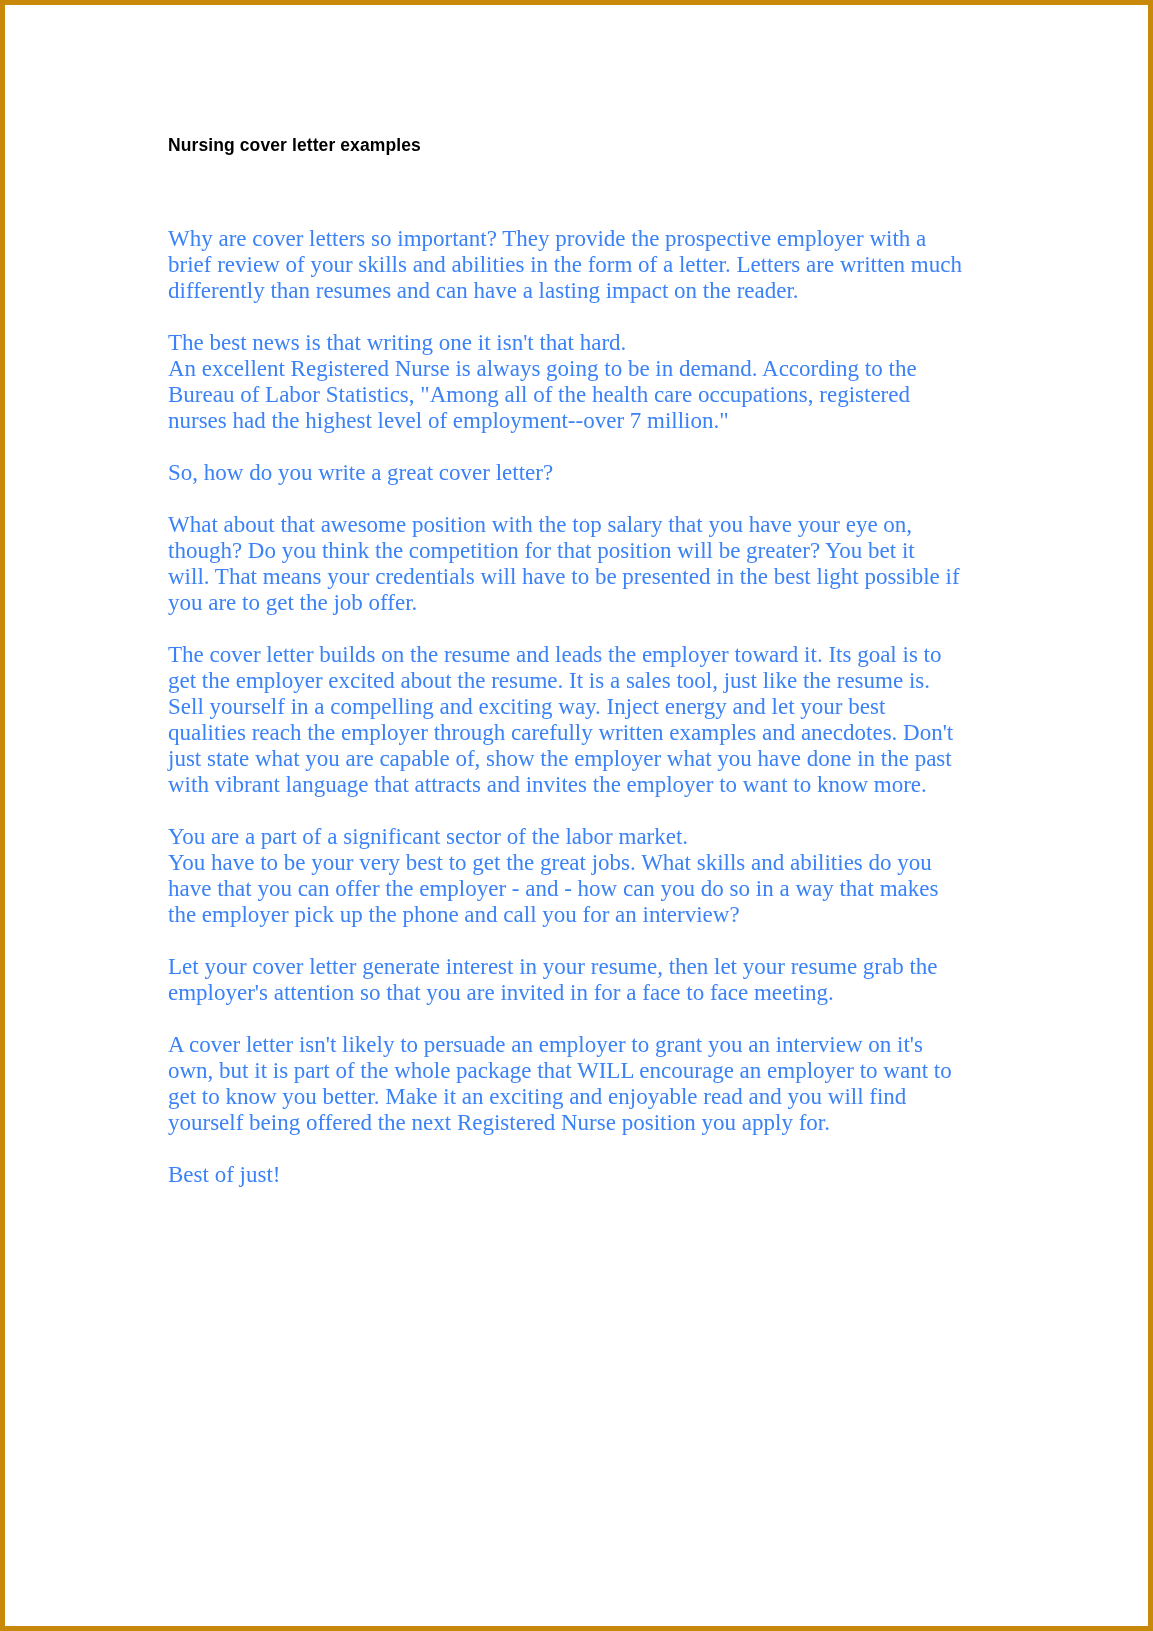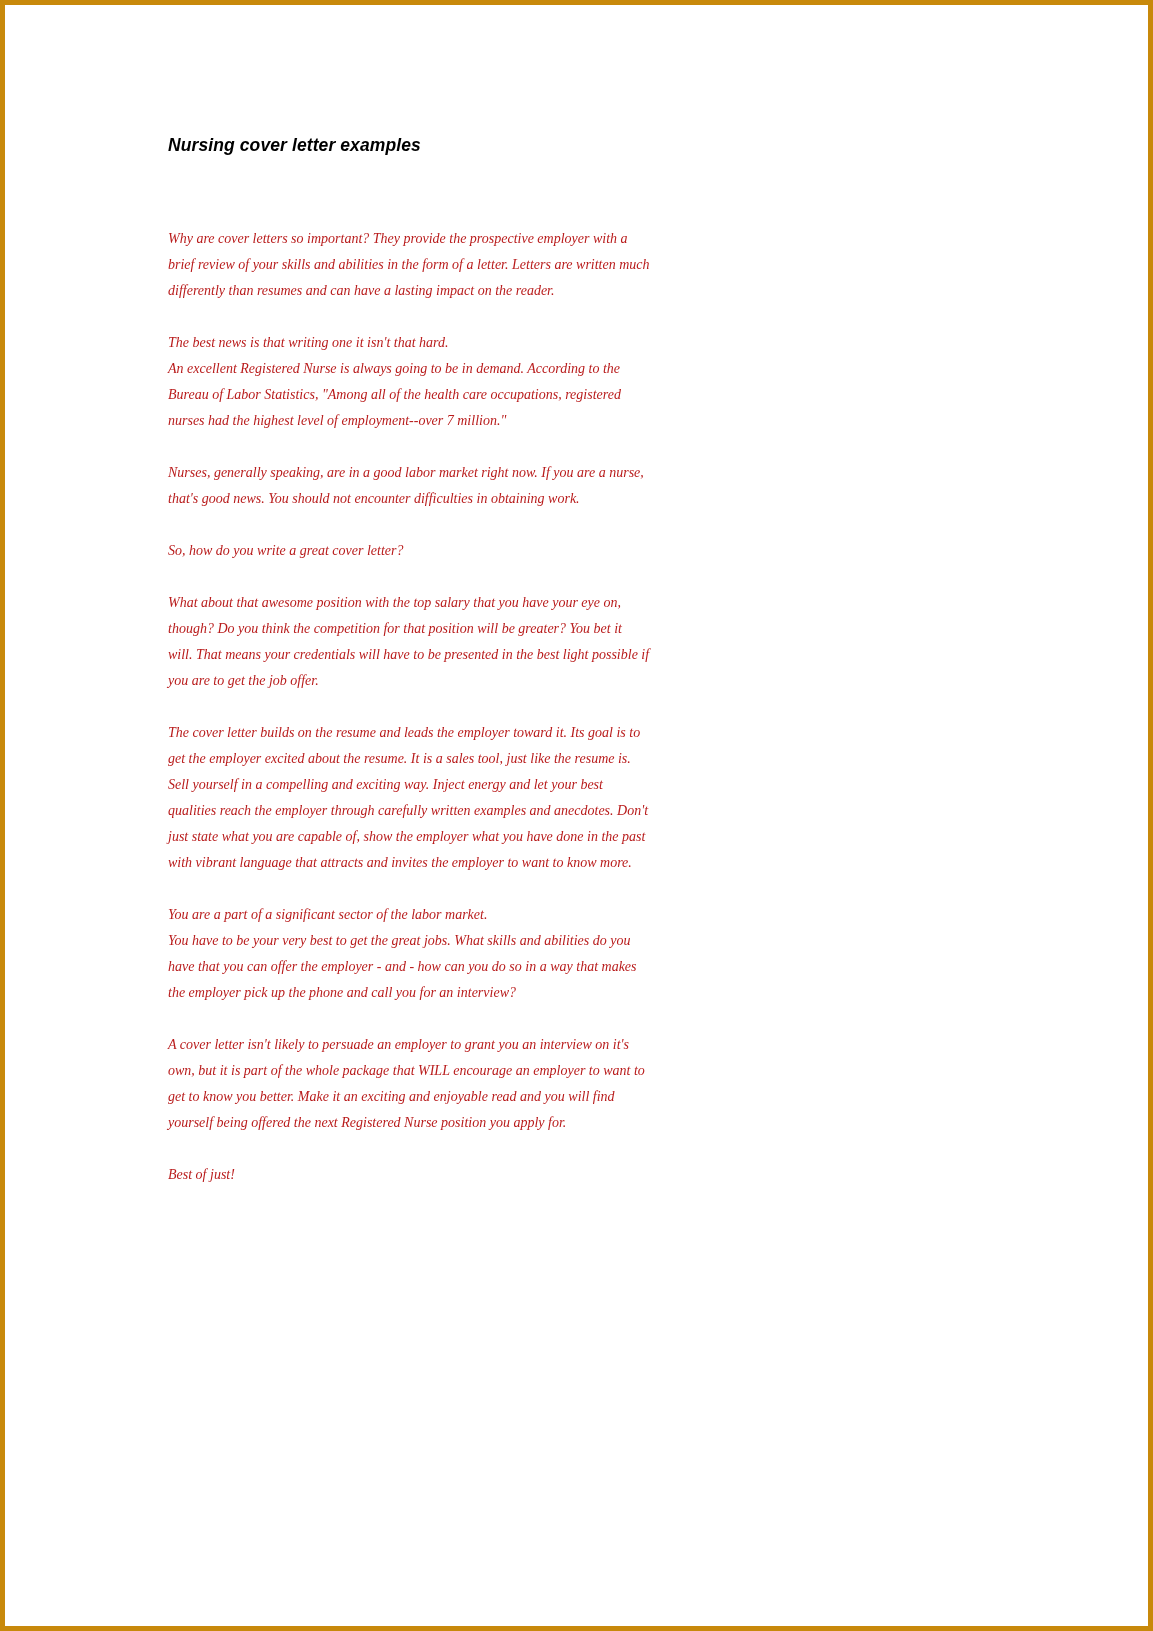--- a/index.html
+++ b/index.html
@@ -8,73 +8,72 @@
     background: #ffffff;
   }
   .page {
     position: relative;
     width: 1153px;
     height: 1631px;
     box-sizing: border-box;
     border: 5px solid #C8890B;
     background: #ffffff;
     overflow: hidden;
-    font-style: italic;
   }
   .content {
     box-sizing: border-box;
     padding: 130px 130px 0 163px;
   }
   .doc-title {
     font-family: "Liberation Sans", sans-serif;
     font-weight: bold;
     font-size: 17.5px;
     color: #000000;
     margin: 0 0 70px 0;
     letter-spacing: 0.1px;
   }
   .body-par {
     font-family: "Liberation Serif", "DejaVu Serif", serif;
-    font-size: 14px;
+    font-size: 23px;
     line-height: 26px;
-    color: #b91c1c;
+    color: #3b82f6;
     margin: 0 0 26px 0;
     white-space: pre-line;
     width: 845px;
   }
 </style>
 </head>
 <body>
 
 <div class="page">
   <div class="content">
     <h1 class="doc-title">Nursing cover letter examples</h1>
     <p class="body-par">Why are cover letters so important? They provide the prospective employer with a
 brief review of your skills and abilities in the form of a letter. Letters are written much
 differently than resumes and can have a lasting impact on the reader.</p>
     <p class="body-par">The best news is that writing one it isn't that hard.
 An excellent Registered Nurse is always going to be in demand. According to the
 Bureau of Labor Statistics, "Among all of the health care occupations, registered
 nurses had the highest level of employment--over 7 million."</p>
-    <p class="body-par">Nurses, generally speaking, are in a good labor market right now. If you are a nurse,
-that's good news. You should not encounter difficulties in obtaining work.</p>
     <p class="body-par">So, how do you write a great cover letter?</p>
     <p class="body-par">What about that awesome position with the top salary that you have your eye on,
 though? Do you think the competition for that position will be greater? You bet it
 will. That means your credentials will have to be presented in the best light possible if
 you are to get the job offer.</p>
     <p class="body-par">The cover letter builds on the resume and leads the employer toward it. Its goal is to
 get the employer excited about the resume. It is a sales tool, just like the resume is.
 Sell yourself in a compelling and exciting way. Inject energy and let your best
 qualities reach the employer through carefully written examples and anecdotes. Don't
 just state what you are capable of, show the employer what you have done in the past
 with vibrant language that attracts and invites the employer to want to know more.</p>
     <p class="body-par">You are a part of a significant sector of the labor market.
 You have to be your very best to get the great jobs. What skills and abilities do you
 have that you can offer the employer - and - how can you do so in a way that makes
 the employer pick up the phone and call you for an interview?</p>
+    <p class="body-par">Let your cover letter generate interest in your resume, then let your resume grab the
+employer's attention so that you are invited in for a face to face meeting.</p>
     <p class="body-par">A cover letter isn't likely to persuade an employer to grant you an interview on it's
 own, but it is part of the whole package that WILL encourage an employer to want to
 get to know you better. Make it an exciting and enjoyable read and you will find
 yourself being offered the next Registered Nurse position you apply for.</p>
     <p class="body-par">Best of just!</p>
   </div>
 </div>
 
 </body></html>

